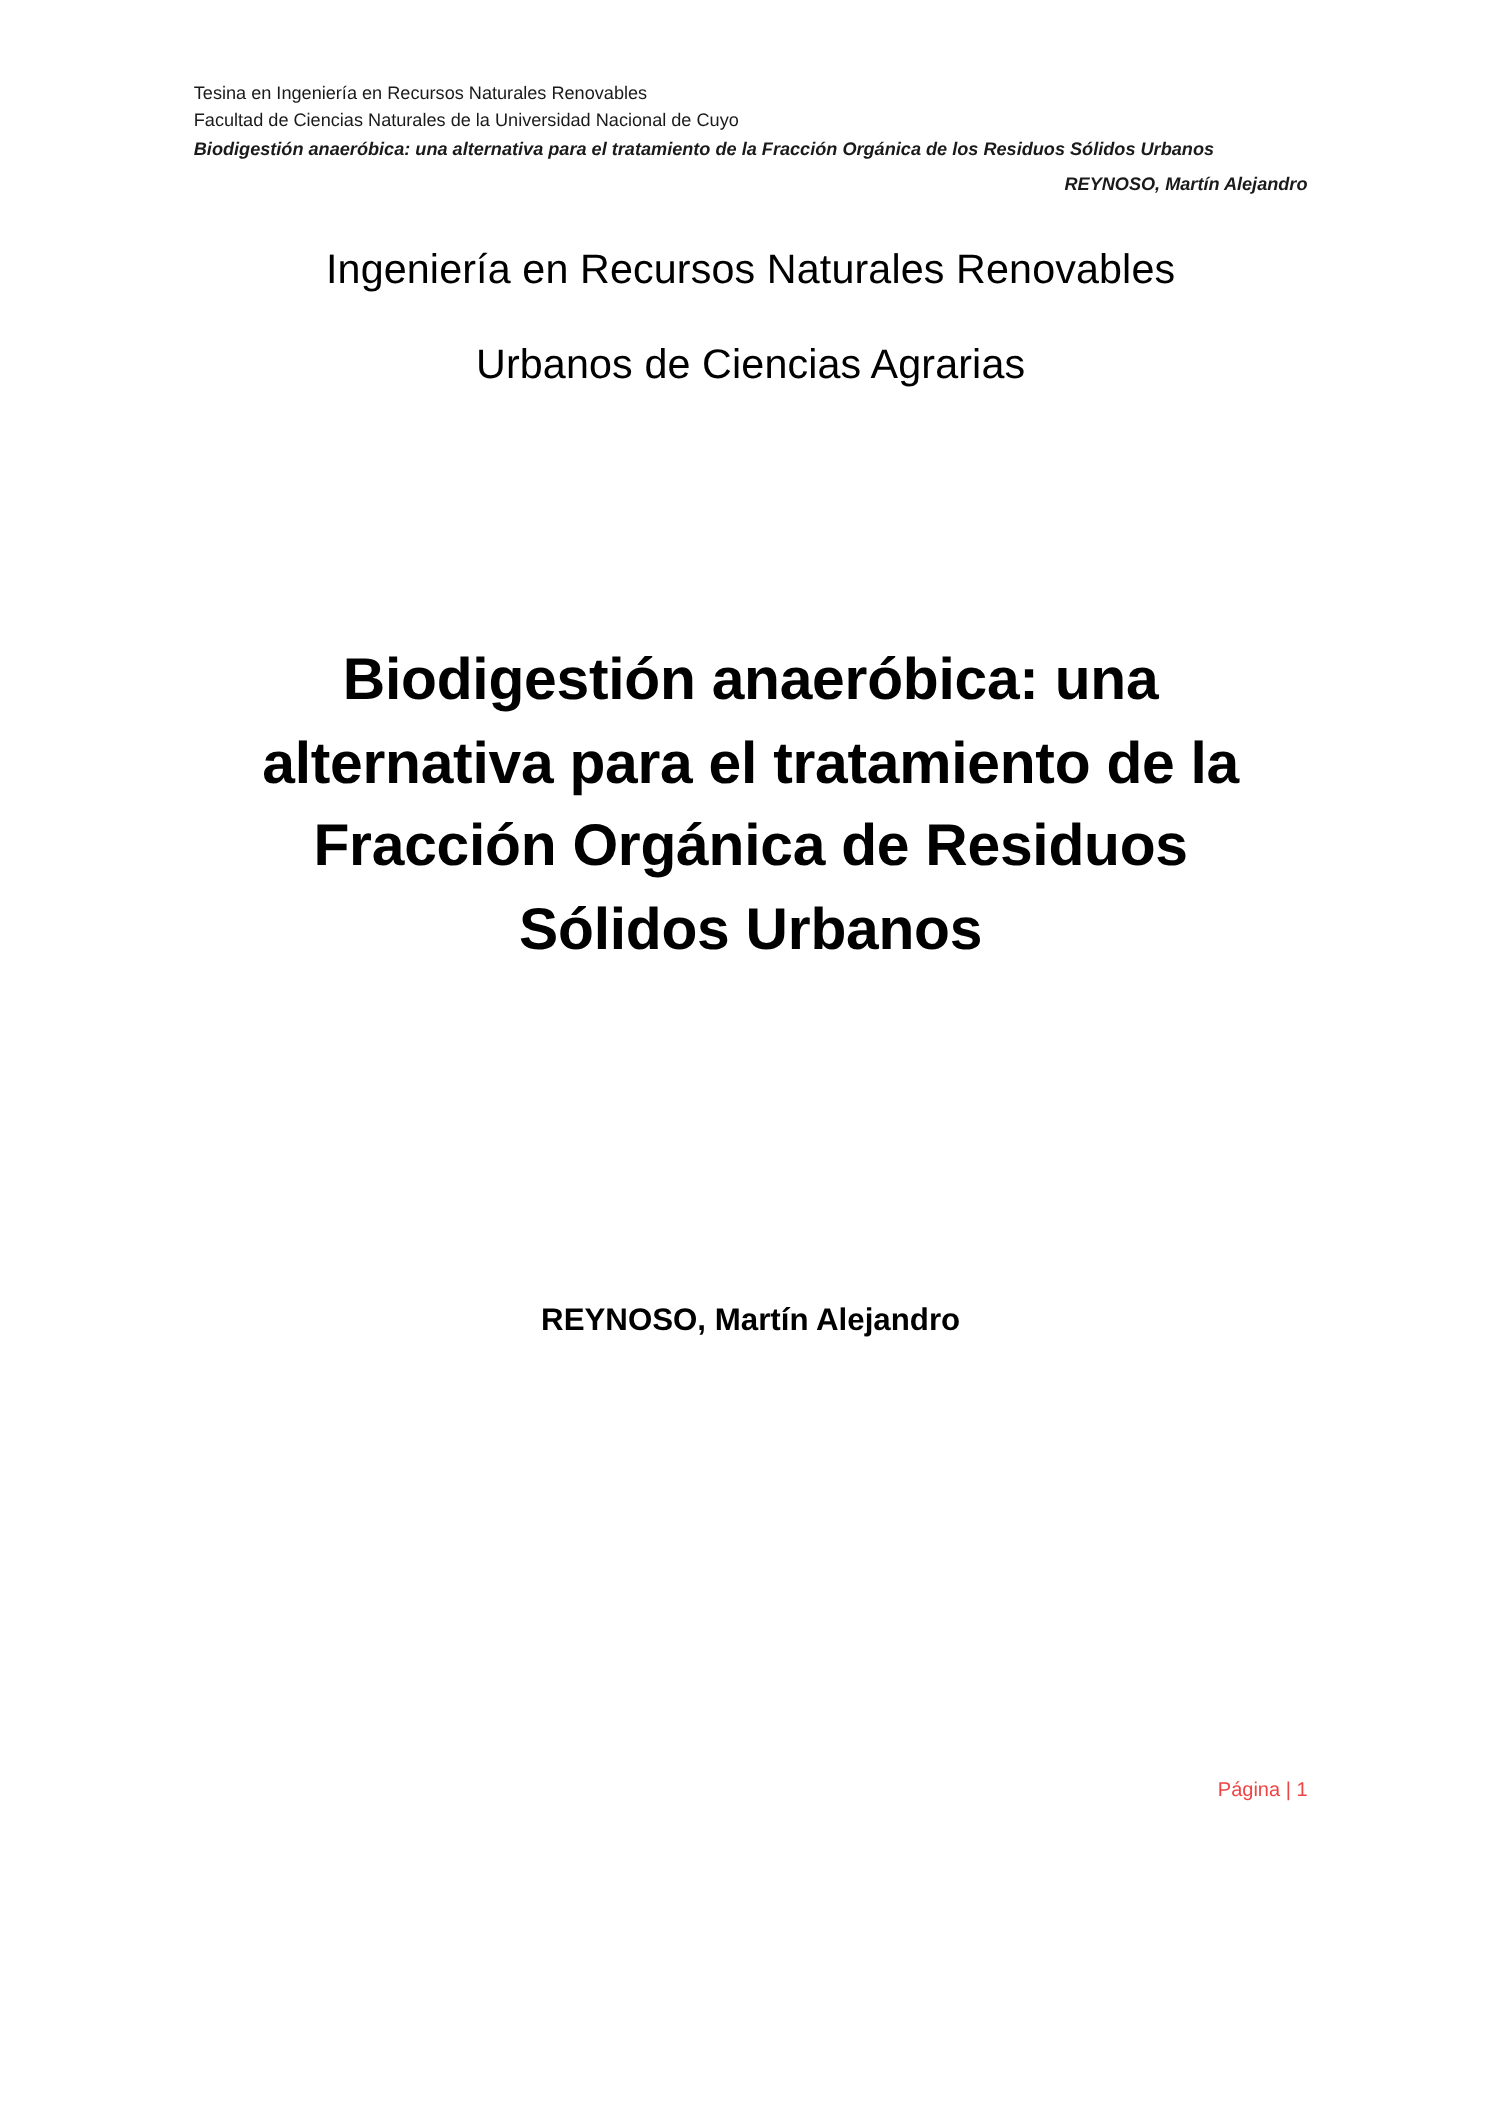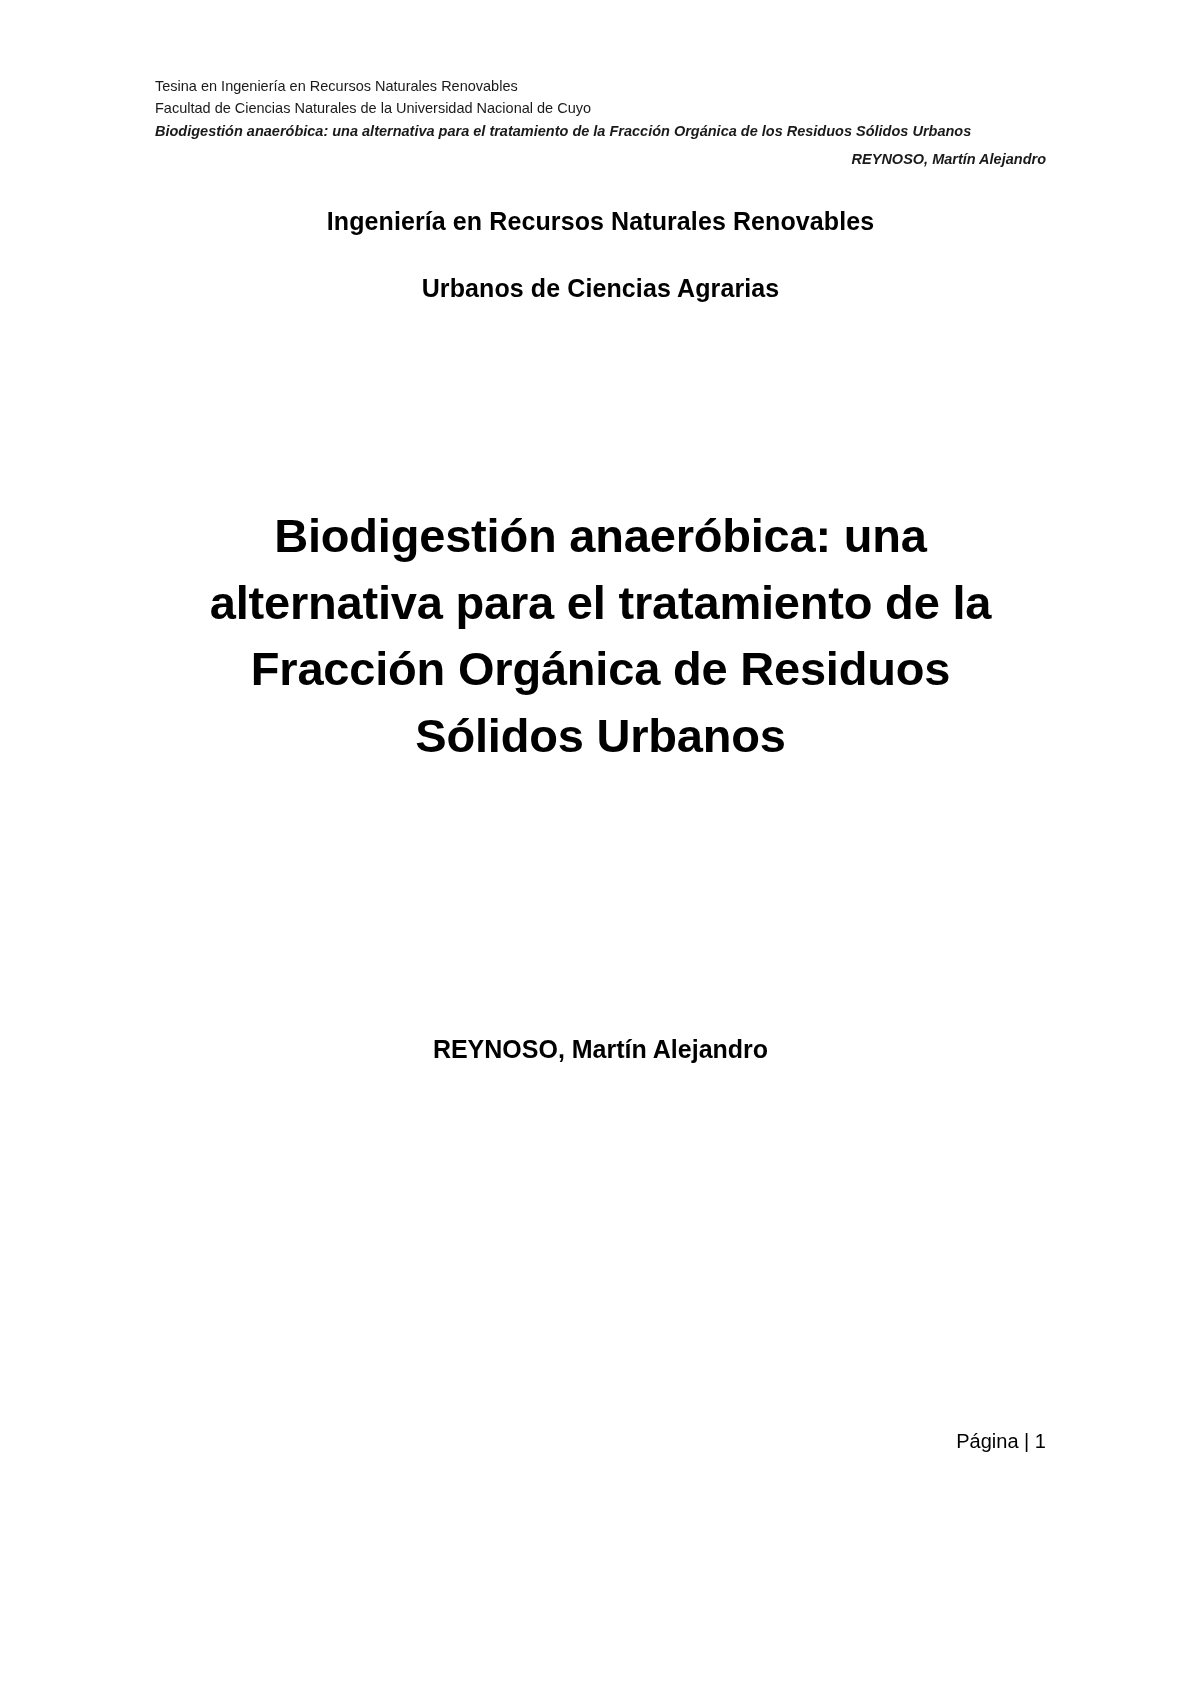--- a/index.html
+++ b/index.html
@@ -9,21 +9,21 @@
   }
   body {
     font-family: "Liberation Sans", sans-serif;
     color: #000000;
   }
   .page {
     position: relative;
     width: 1191px;
     height: 1568px;
     background: #ffffff;
-    margin: 15px auto;
+    margin: 4px auto;
     box-sizing: border-box;
     overflow: hidden;
   }
   .content {
     position: absolute;
     left: 155px;
     right: 145px;
     top: 60px;
     bottom: 50px;
   }
@@ -48,22 +48,22 @@
     font-size: 14.5px;
     margin-top: 6px;
   }
 
   
   .institution {
     margin-top: 36px;
     text-align: center;
   }
   .institution .inst-line {
-    font-weight: bold;
-    font-size: 25px;
+    font-weight: normal;
+    font-size: 33px;
     margin: 0 0 38px 0;
     letter-spacing: 0.1px;
   }
 
   
   .main-title {
     margin-top: 200px;
     text-align: center;
     font-weight: bold;
     font-size: 47px;
@@ -78,22 +78,22 @@
     text-align: center;
     font-weight: bold;
     font-size: 25px;
   }
 
   
   .doc-footer {
     position: absolute;
     right: 145px;
     bottom: 130px;
-    font-size: 20px;
-    color: #000000;
+    font-size: 16px;
+    color: #ef4444;
   }
 </style>
 </head>
 <body>
 
 <div class="page">
   <div class="content">
 
     <div class="doc-header">
       <span class="line">Tesina en Ingeniería en Recursos Naturales Renovables</span>

